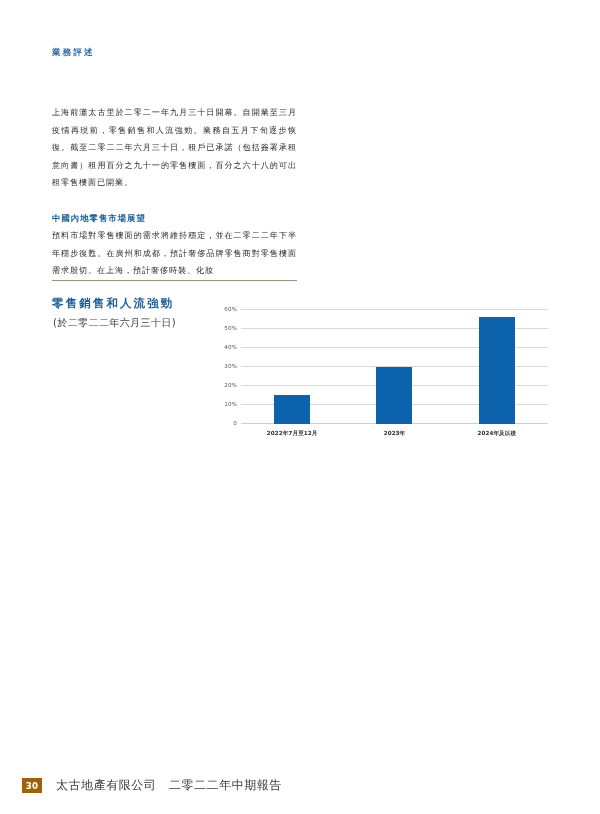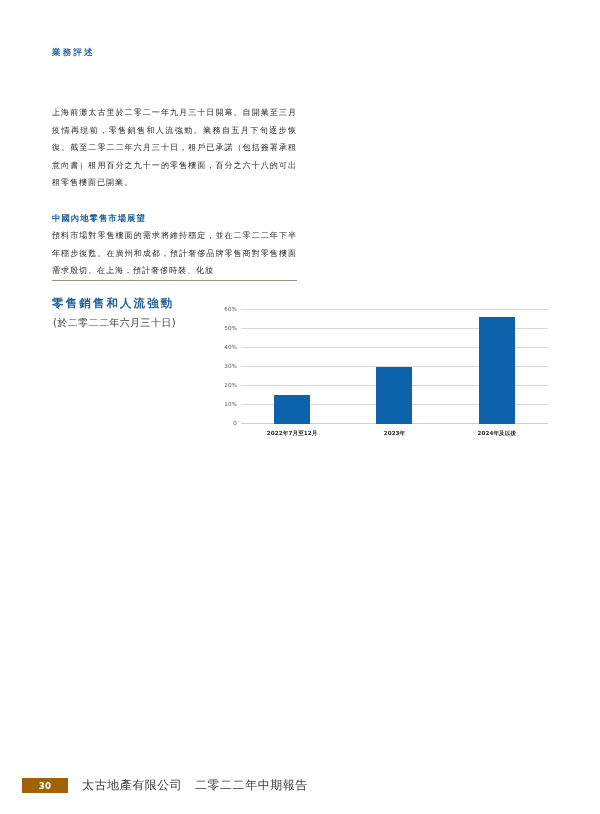--- a/index.html
+++ b/index.html
@@ -176,21 +176,21 @@
 
   
   .footer {
     position: absolute;
     left: 22px;
     bottom: 20px;
     display: flex;
     align-items: center;
   }
   .page-num {
-    width: 46px;
+    width: 20px;
     height: 15px;
     background: #a16207;
     color: #ffffff;
     font-size: 8.6px;
     font-weight: 700;
     display: flex;
     align-items: center;
     justify-content: center;
     letter-spacing: 0.3px;
   }

